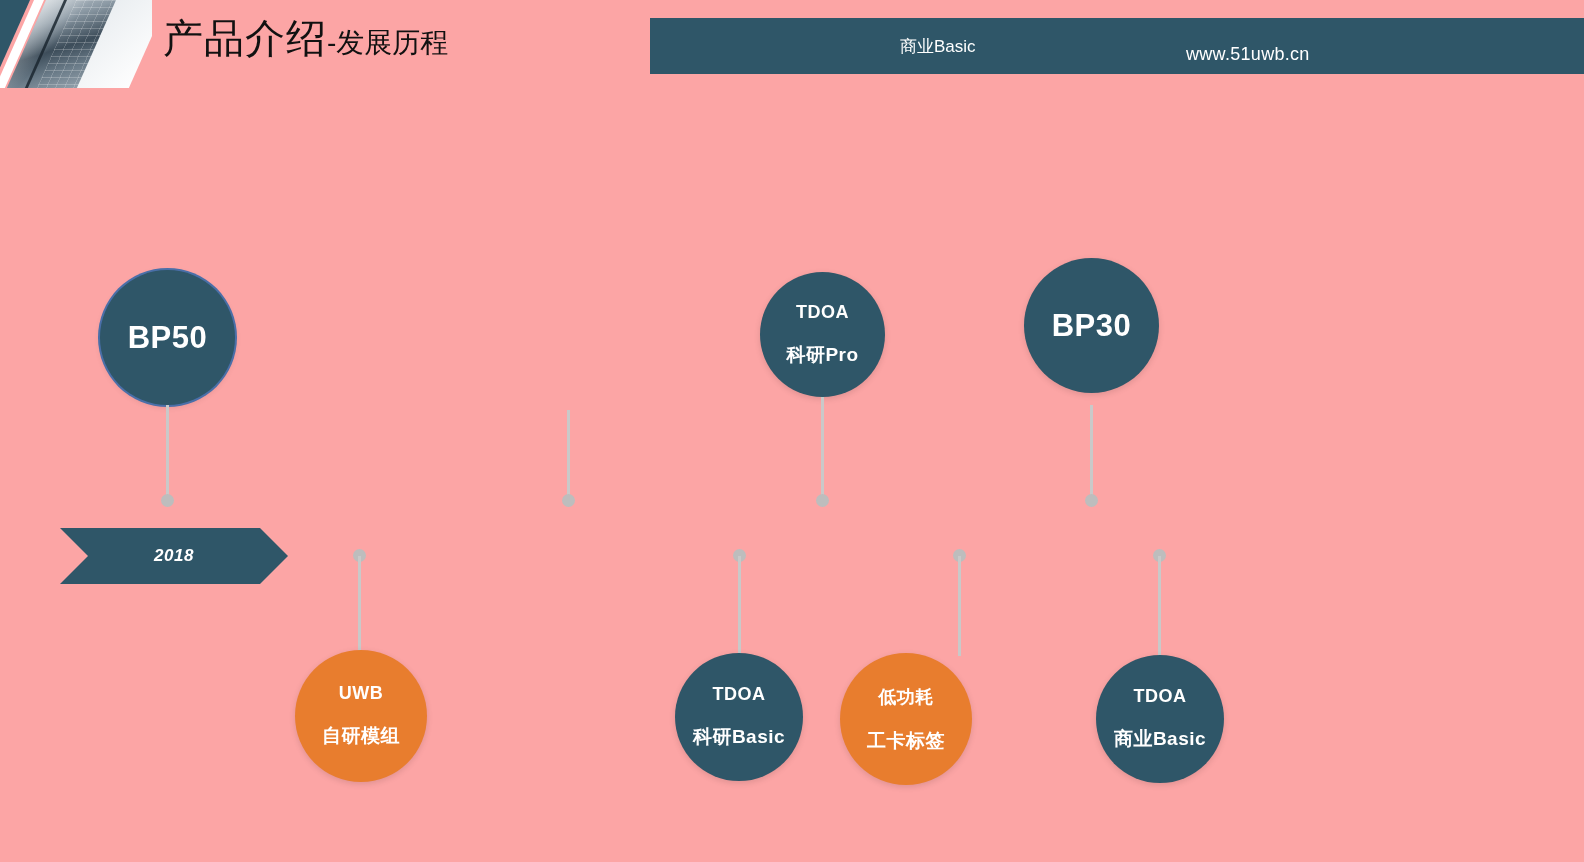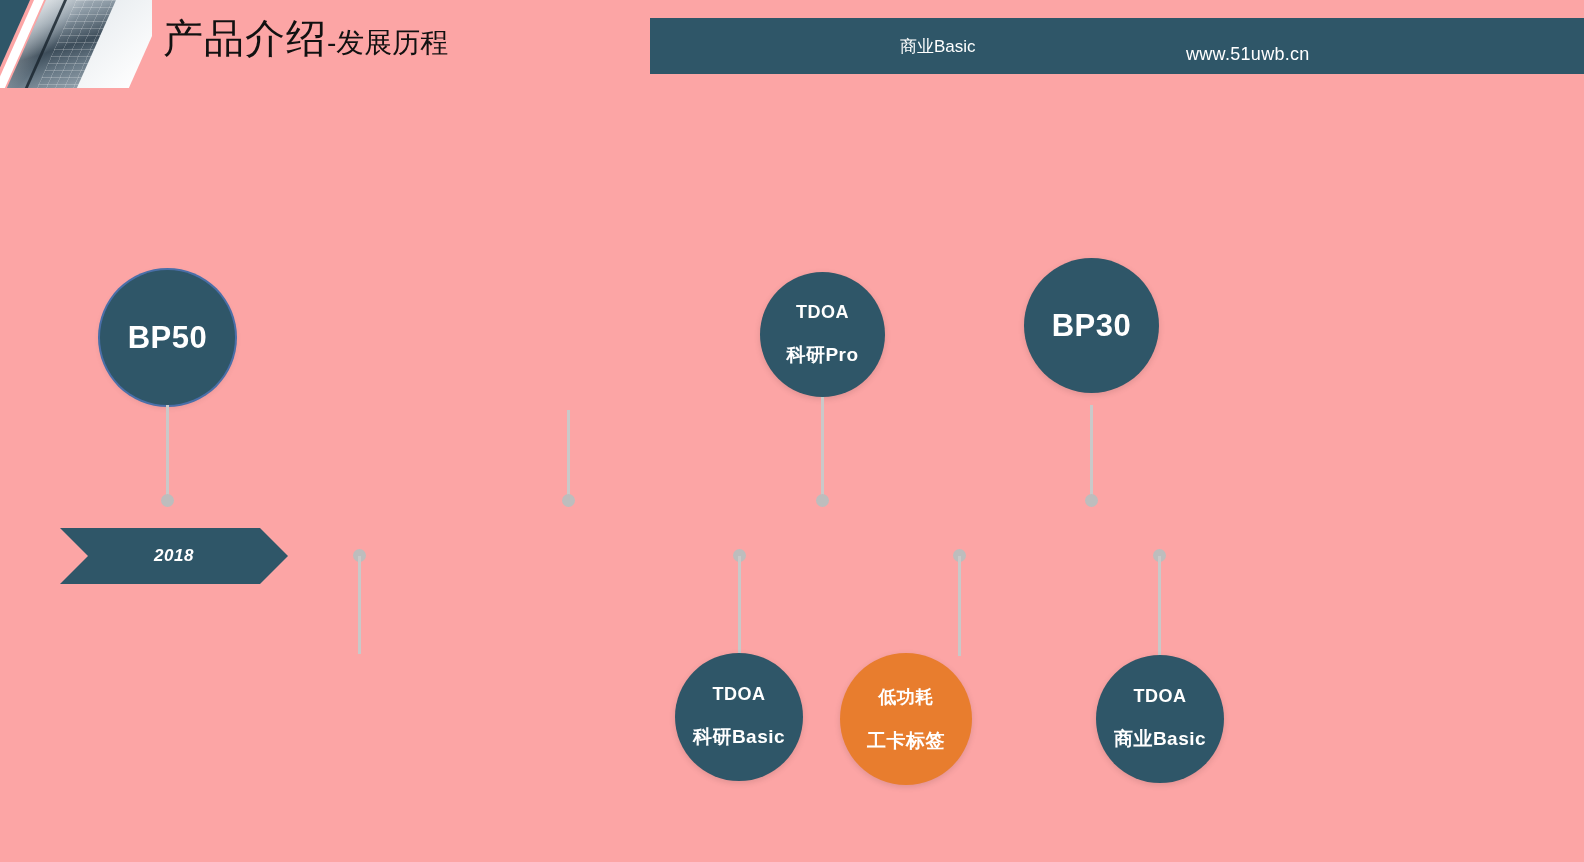--- a/index.html
+++ b/index.html
@@ -216,20 +216,24 @@
   <div class="conn-dot" style="left:1085px; top:494px;"></div>
 
   <div id="timeline">
     <div class="seg dark chev" style="left:52px; width:228px;">
       <span class="seg-label">2018</span>
     </div>
   </div>
 
   <div class="conn-dot" style="left:353px; top:549px;"></div>
   <div class="connector" style="left:358px; top:556px; height:98px;"></div>
+  <div class="node accent size-md" style="left:295px; top:650px; width:132px; height:132px;">
+    <span class="line1">UWB</span>
+    <span class="line2">自研模组</span>
+  </div>
 
   <div class="conn-dot" style="left:733px; top:549px;"></div>
   <div class="connector" style="left:738px; top:556px; height:102px;"></div>
   <div class="node dark size-md" style="left:675px; top:653px; width:128px; height:128px;">
     <span class="line1">TDOA</span>
     <span class="line2">科研Basic</span>
   </div>
 
   <div class="conn-dot" style="left:953px; top:549px;"></div>
   <div class="connector" style="left:958px; top:556px; height:100px;"></div>

